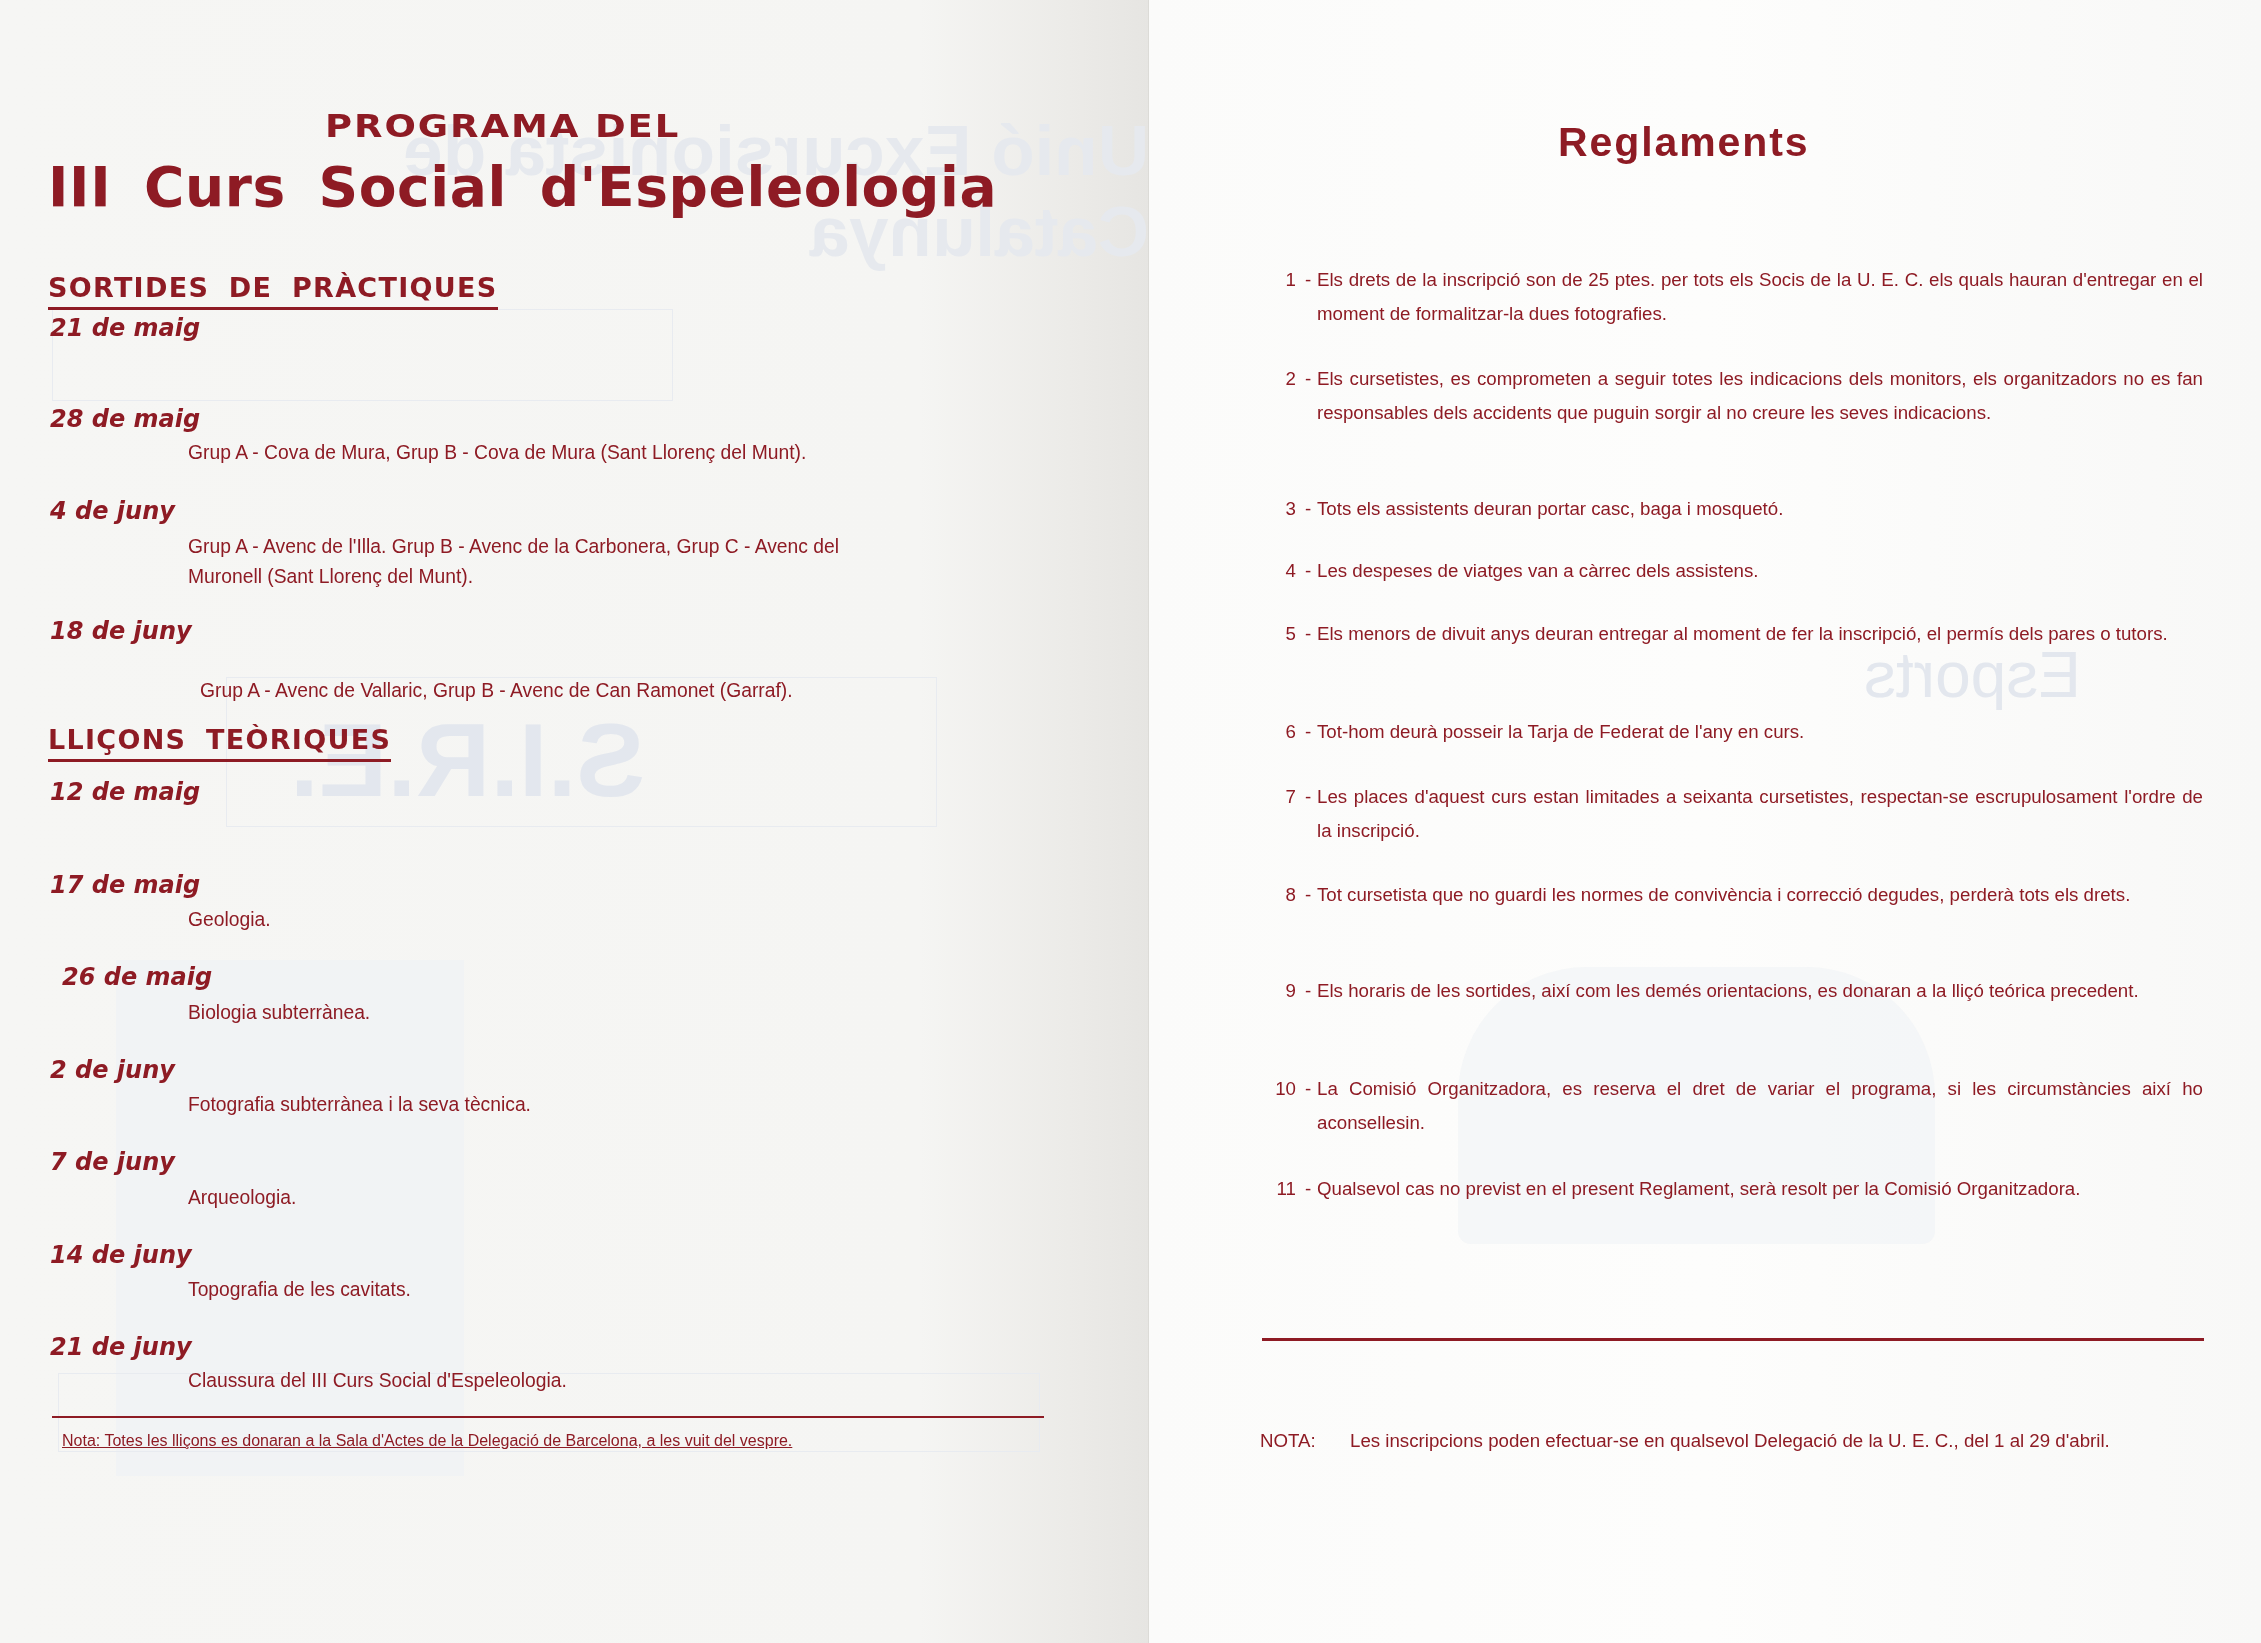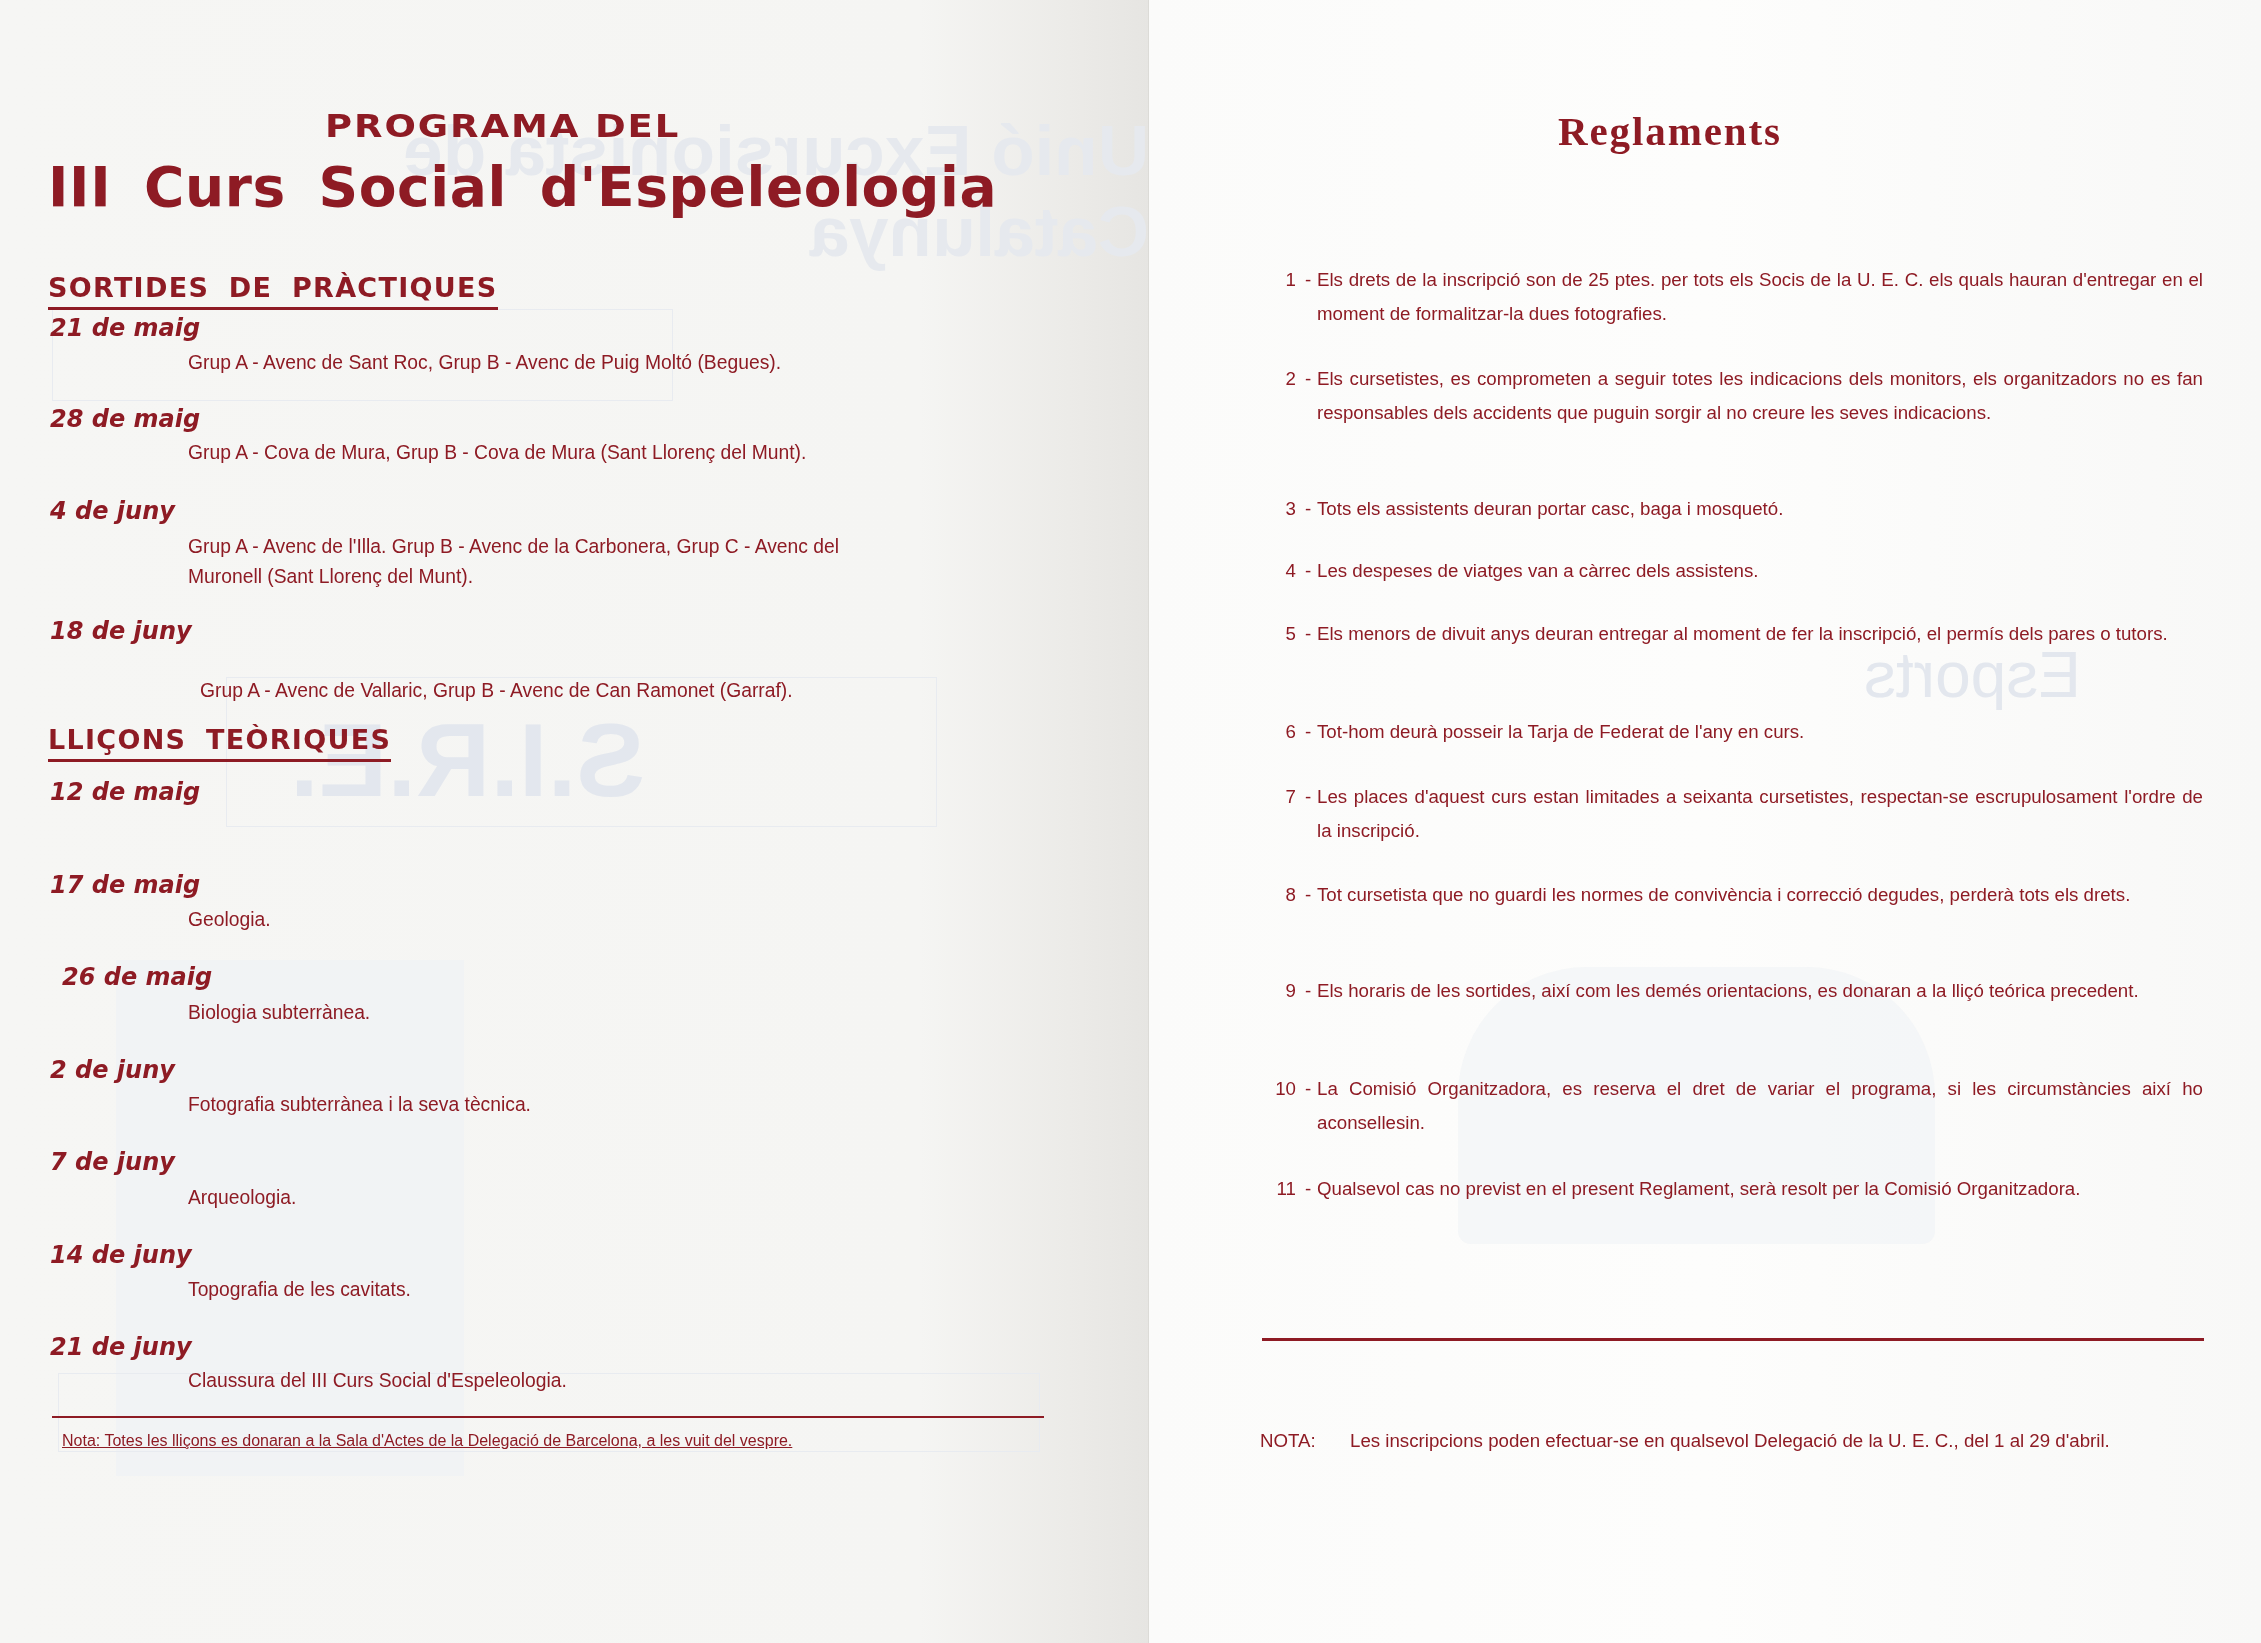--- a/index.html
+++ b/index.html
@@ -54,22 +54,22 @@
     position: absolute; left: 188px;
     font-size: 19.3px; line-height: 30px; width: 857px;
     white-space: pre-line; text-align: justify;
   }
   .rule { position: absolute; height: 2.6px; background: #8e1b24; }
   .nota-left {
     position: absolute; left: 62px; top: 1425px; width: 992px;
     font-size: 16px; line-height: 32px; text-align: justify; text-decoration: underline;
   }
   .reg-title {
-    position: absolute; left: 1558px; top: 107px;
-    font-family: Liberation Serif, serif; font-weight: bold;
+    position: absolute; left: 1558px; top: 119px;
+    font-family: Liberation Sans, sans-serif; font-weight: bold;
     font-size: 41px; letter-spacing: 1.9px;
   }
   .rule-item { position: absolute; left: 1257px; width: 947px; font-size: 18.7px; line-height: 34px; }
   .rule-num { position: absolute; left: 0; width: 39px; text-align: right; }
   .rule-dash { position: absolute; left: 48px; }
   .rule-text { position: absolute; left: 60px; width: 886px; text-align: justify; text-align-last: left; }
   .nota-right { position: absolute; left: 1260px; top: 1424px; width: 941px; font-size: 18.7px; line-height: 34px; }
   .nota-right .lbl { position: absolute; left: 0; }
   .nota-right .txt { position: absolute; left: 90px; width: 851px; text-align: justify; text-align-last: left; }
 </style>
@@ -84,21 +84,20 @@
   <div class="ghost" style="left:290px;top:702px;font-size:103px;transform:scaleX(-1);">S.I.R.E.</div>
   <div class="ghost-fill" style="left:116px;top:960px;width:348px;height:516px;opacity:0.6;"></div>
   <div class="ghost-box" style="left:58px;top:1373px;width:980px;height:77px;"></div>
 
   <div class="title-small">PROGRAMA DEL</div>
   <div class="title-big">III Curs Social d'Espeleologia</div>
 
   <div class="section-head" style="top:272px;">SORTIDES DE PRÀCTIQUES</div>
 
   <div class="date" style="top:314px;">21 de maig</div>
-  <div class="desc" style="top:348px;">Grup A - Avenc de Sant Roc, Grup B - Avenc de Puig Moltó (Begues).</div>
 
   <div class="date" style="top:405px;">28 de maig</div>
   <div class="desc" style="top:438px;">Grup A - Cova de Mura, Grup B - Cova de Mura (Sant Llorenç del Munt).</div>
 
   <div class="date" style="top:497px;">4 de juny</div>
   <div class="desc" style="top:532px;">Grup A - Avenc de l'Illa. Grup B - Avenc de la Carbonera, Grup C - Avenc del
 Muronell (Sant Llorenç del Munt).</div>
 
   <div class="date" style="top:617px;">18 de juny</div>
   <div class="desc" style="top:676px;margin-left:12px;">Grup A - Avenc de Vallaric, Grup B - Avenc de Can Ramonet (Garraf).</div>

